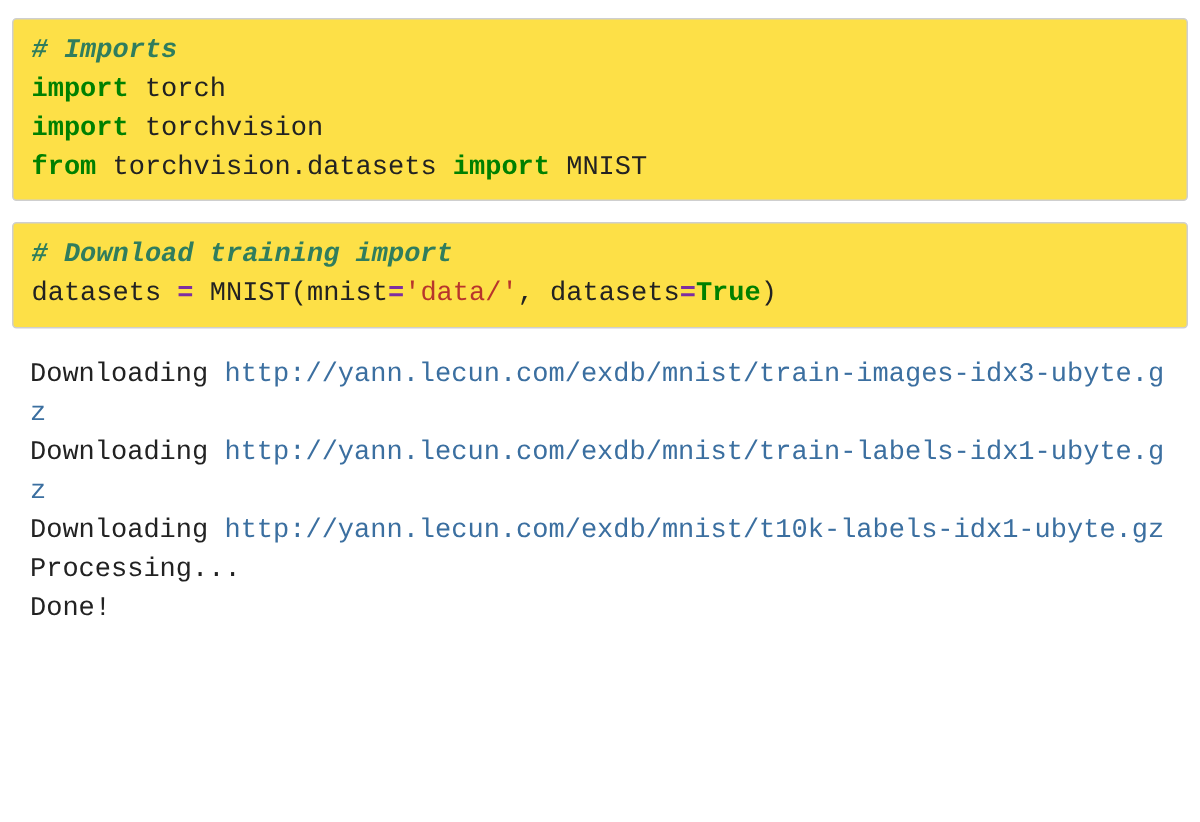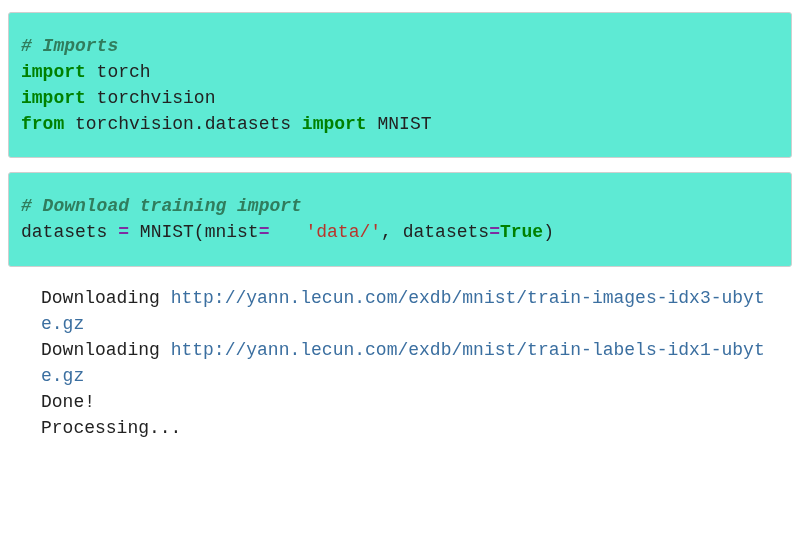--- a/index.html
+++ b/index.html
@@ -4,53 +4,54 @@
 <style>
   * { margin: 0; padding: 0; box-sizing: border-box; }
   body {
     background: #ffffff;
     font-family: "Courier New", Courier, monospace;
     font-size: 18px;
     padding: 8px;
     width: 800px;
   }
   .code-cell {
-    background: #5eead4;
+    background: #fde047;
     border: 1px solid #cfcfcf;
     border-radius: 3px;
-    padding: 20px 12px;
+    padding: 8px 12px;
     margin: 4px 0 14px 0;
     line-height: 1.45;
     white-space: pre;
     overflow: hidden;
   }
   .output-cell {
     padding: 4px 12px 8px 12px;
     line-height: 1.45;
     color: #222;
     word-break: break-all;
   }
   .comment { color: #307d5d; font-style: italic; font-weight: bold; }
   .kw      { color: #008000; font-weight: bold; }
   .op      { color: #7d2ea1; font-weight: bold; }
-  .str     { color: #b8352c; margin-left: 36px; }
+  .str     { color: #b8352c; }
   .bool    { color: #008000; font-weight: bold; }
   .plain   { color: #222; }
   .url     { color: #3b6fa0; }
-  .out-line { display: block; margin-left: 21px; }
+  .out-line { display: block; }
 </style>
 </head>
 <body>
 
 <div class="code-cell"><span class="comment"># Imports</span>
 <span class="kw">import</span><span class="plain"> torch</span>
 <span class="kw">import</span><span class="plain"> torchvision</span>
 <span class="kw">from</span><span class="plain"> torchvision.datasets </span><span class="kw">import</span><span class="plain"> MNIST</span></div>
 
 <div class="code-cell"><span class="comment"># Download training import</span>
 <span class="plain">datasets </span><span class="op">=</span><span class="plain"> MNIST(mnist</span><span class="op">=</span><span class="str">'data/'</span><span class="plain">, datasets</span><span class="op">=</span><span class="bool">True</span><span class="plain">)</span></div>
 
 <div class="output-cell">
   <span class="out-line"><span class="plain">Downloading </span><span class="url">http://yann.lecun.com/exdb/mnist/train-images-idx3-ubyte.gz</span></span>
   <span class="out-line"><span class="plain">Downloading </span><span class="url">http://yann.lecun.com/exdb/mnist/train-labels-idx1-ubyte.gz</span></span>
+  <span class="out-line"><span class="plain">Downloading </span><span class="url">http://yann.lecun.com/exdb/mnist/t10k-labels-idx1-ubyte.gz</span></span>
+  <span class="out-line plain">Processing...</span>
   <span class="out-line plain">Done!</span>
-  <span class="out-line plain">Processing...</span>
 </div>
 
 </body></html>

